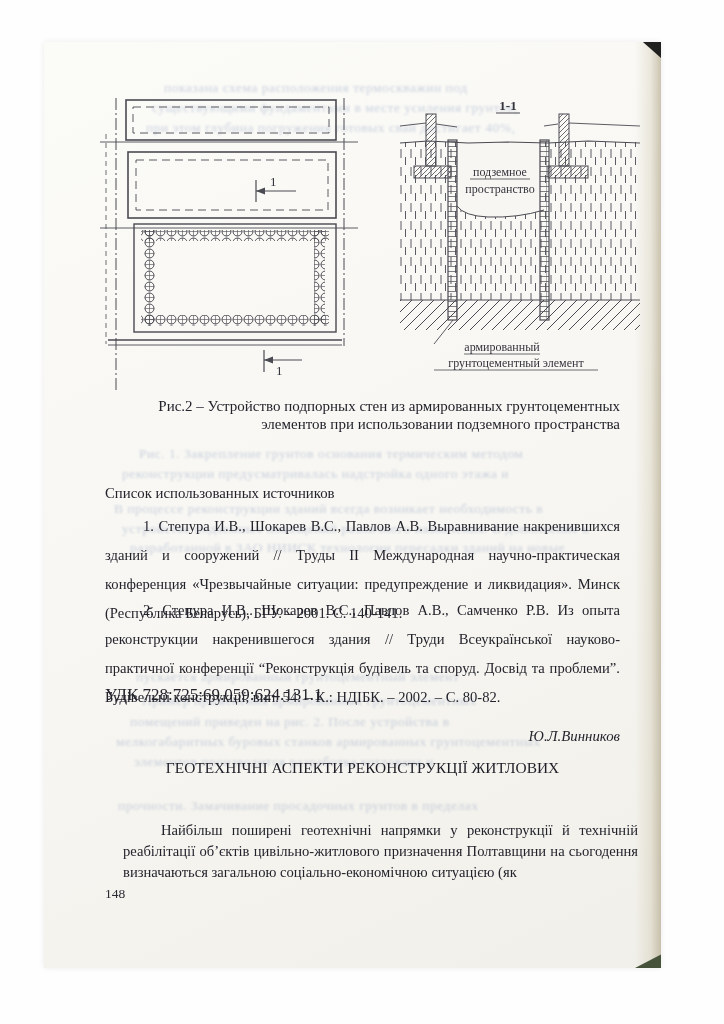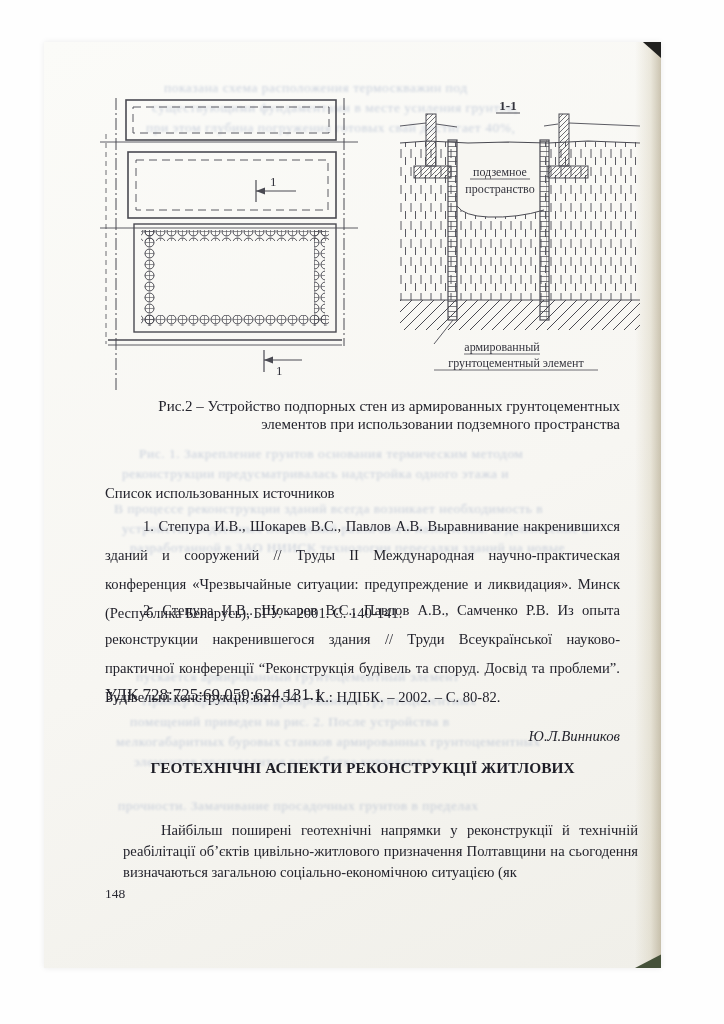--- a/index.html
+++ b/index.html
@@ -20,21 +20,21 @@
   .caption{position:absolute;left:61px;top:355px;width:515px;text-align:right;
         font-size:15px;line-height:18px;color:#23232c;}
   .refs-heading{position:absolute;left:61px;top:443px;width:515px;
         font-size:14.8px;color:#23232c;}
   .ref{position:absolute;left:61px;width:515px;margin:0;text-align:justify;
         text-indent:38px;font-size:14.6px;line-height:29px;color:#23232c;}
   .udc{position:absolute;left:61px;top:643px;font-size:17px;color:#23232c;}
   .author{position:absolute;left:61px;top:686px;width:515px;text-align:right;
         font-style:italic;font-size:14.8px;color:#23232c;}
   .title{position:absolute;left:61px;top:716px;width:515px;text-align:center;
-        font-weight:bold;font-size:15.4px;line-height:19px;color:#1d1d26;}
+        font-weight:normal;font-size:15.4px;line-height:19px;color:#1d1d26;}
   .para{position:absolute;left:79px;top:778px;width:515px;margin:0;text-align:justify;
         text-indent:38px;font-size:14.6px;line-height:21px;color:#23232c;}
   .pagenum{position:absolute;left:61px;top:844px;width:515px;text-align:left;
         font-size:13.5px;color:#2a2a33;}
   svg text{font-family:"Liberation Serif", serif;fill:#33333c;}
 </style>
 </head>
 <body>
 
 <div class="scan">

